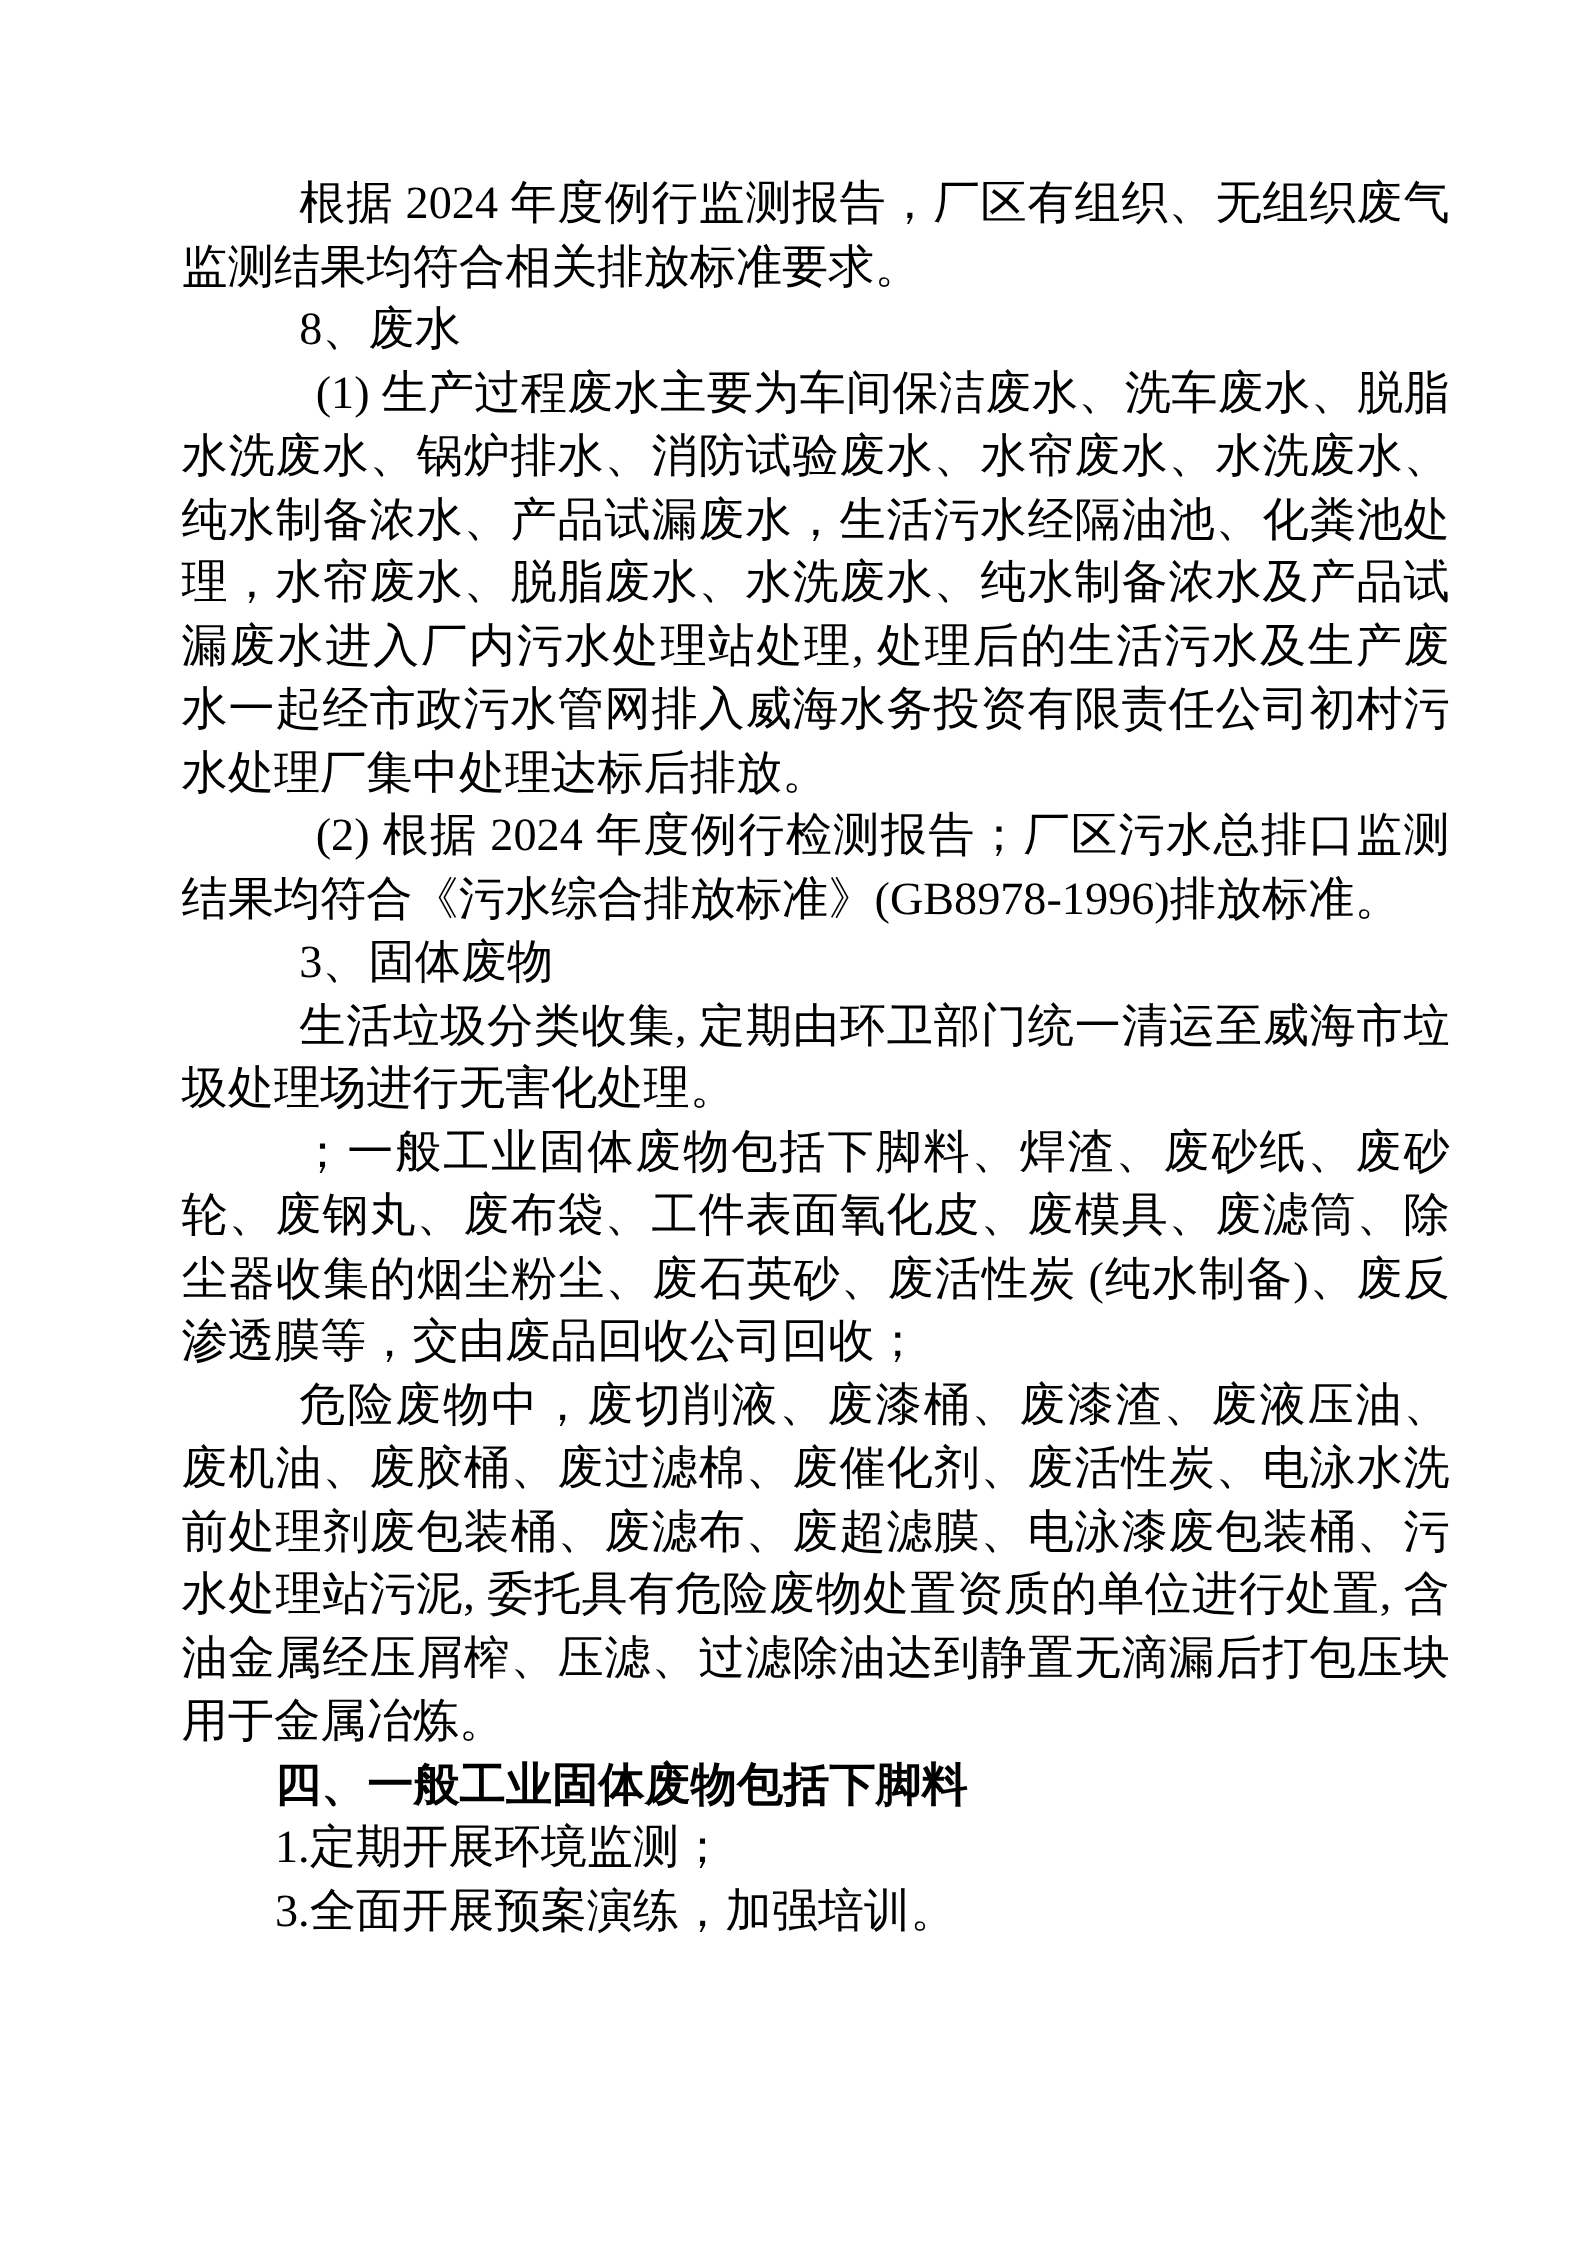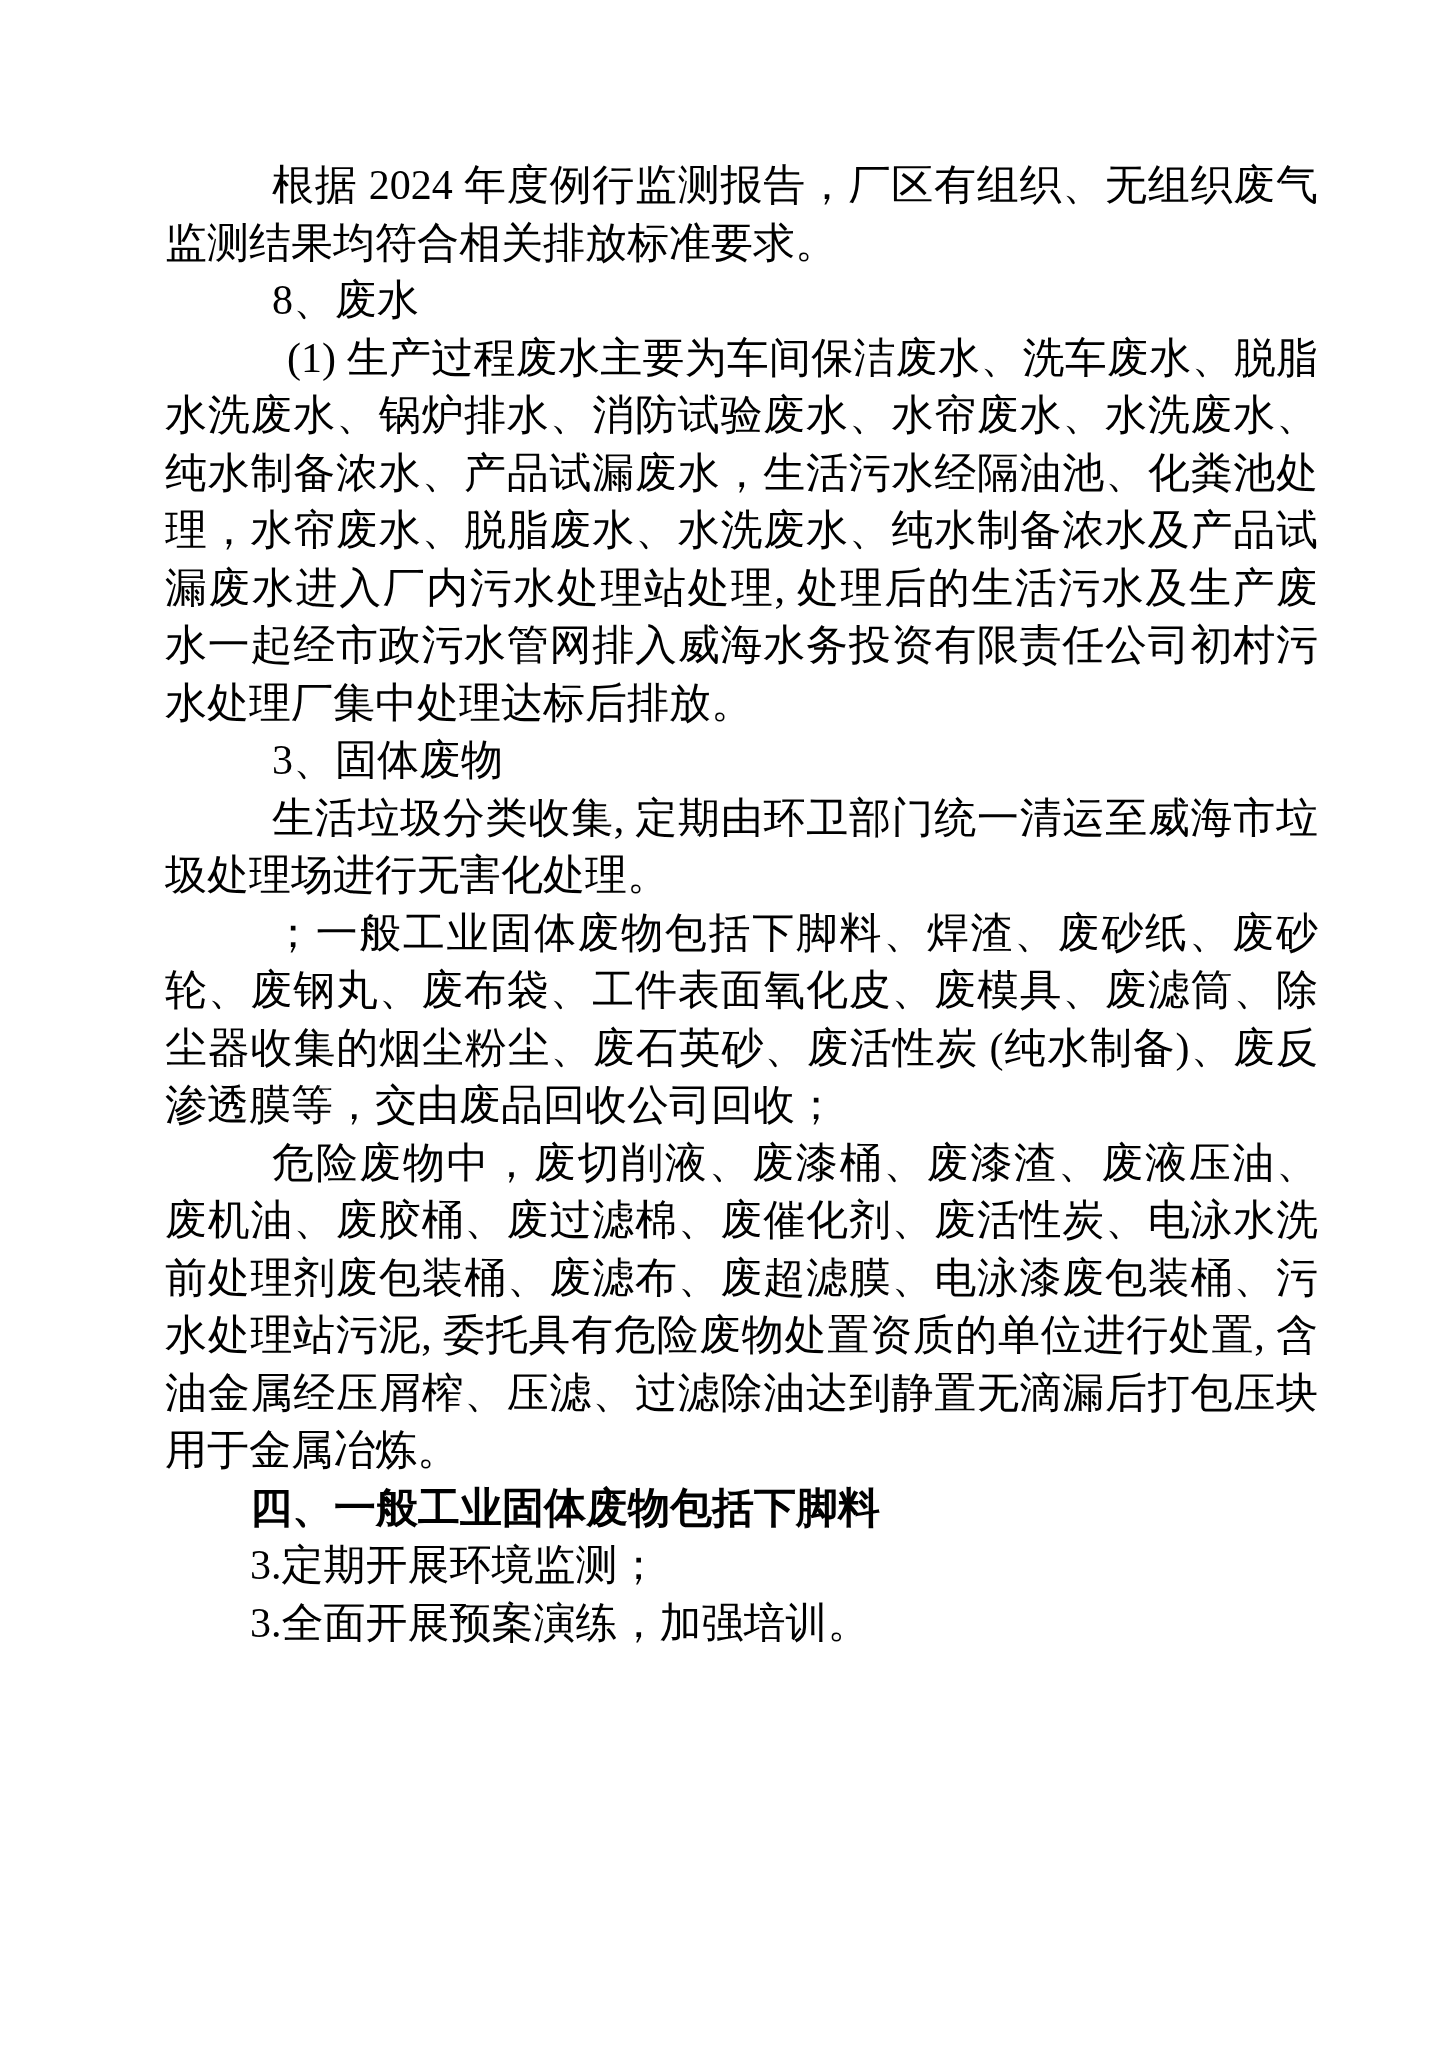--- a/index.html
+++ b/index.html
@@ -45,29 +45,30 @@
 <body>
 
 <div class="page">
   <div class="content">
     <p>根据 2024 年度例行监测报告，厂区有组织、无组织废气监测结果均符合相关排放标准要求。</p>
 
     <p>8、废水</p>
 
     <p class="sub-item">(1) 生产过程废水主要为车间保洁废水、洗车废水、脱脂水洗废水、锅炉排水、消防试验废水、水帘废水、水洗废水、纯水制备浓水、产品试漏废水，生活污水经隔油池、化粪池处理，水帘废水、脱脂废水、水洗废水、纯水制备浓水及产品试漏废水进入厂内污水处理站处理, 处理后的生活污水及生产废水一起经市政污水管网排入威海水务投资有限责任公司初村污水处理厂集中处理达标后排放。</p>
 
+    <p class="sub-item">(2) 根据 2024 年度例行检测报告；厂区污水总排口监测结果均符合《污水综合排放标准》(GB8978-1996)排放标准。</p>
 
     <p>3、固体废物</p>
 
     <p>生活垃圾分类收集, 定期由环卫部门统一清运至威海市垃圾处理场进行无害化处理。</p>
 
     <p>；一般工业固体废物包括下脚料、焊渣、废砂纸、废砂轮、废钢丸、废布袋、工件表面氧化皮、废模具、废滤筒、除尘器收集的烟尘粉尘、废石英砂、废活性炭 (纯水制备)、废反渗透膜等，交由废品回收公司回收；</p>
 
     <p>危险废物中，废切削液、废漆桶、废漆渣、废液压油、废机油、废胶桶、废过滤棉、废催化剂、废活性炭、电泳水洗前处理剂废包装桶、废滤布、废超滤膜、电泳漆废包装桶、污水处理站污泥, 委托具有危险废物处置资质的单位进行处置, 含油金属经压屑榨、压滤、过滤除油达到静置无滴漏后打包压块用于金属冶炼。</p>
 
     <p class="section-heading">四、一般工业固体废物包括下脚料</p>
 
-    <p class="small-indent">3.定期开展环境监测；</p>
+    <p class="small-indent">1.定期开展环境监测；</p>
 
 
     <p class="small-indent">3.全面开展预案演练，加强培训。</p>
   </div>
 </div>
 
 </body></html>

